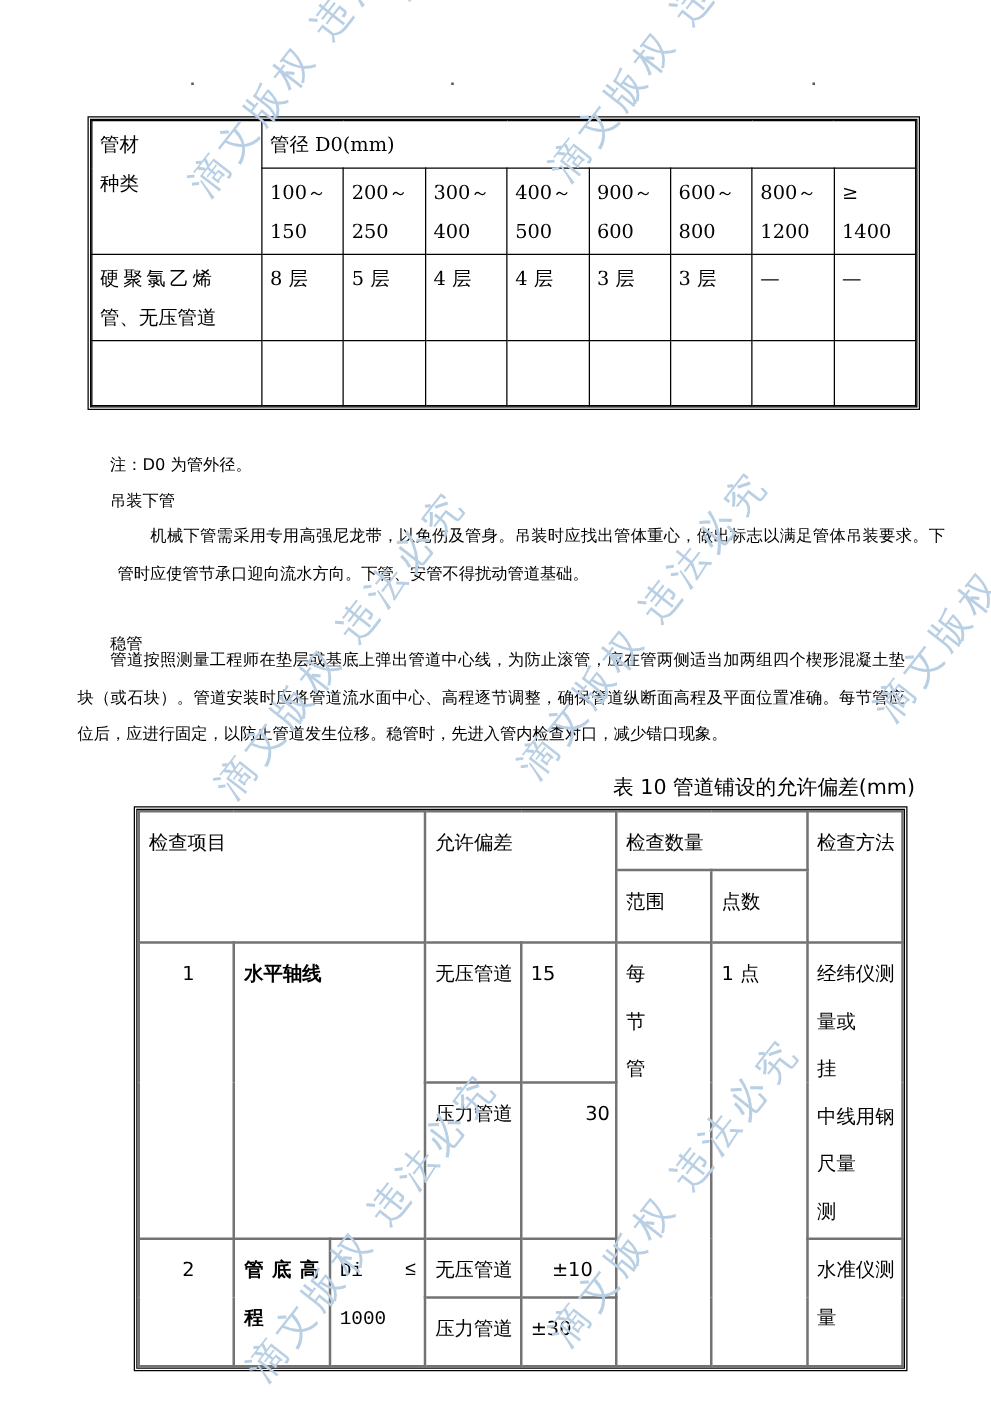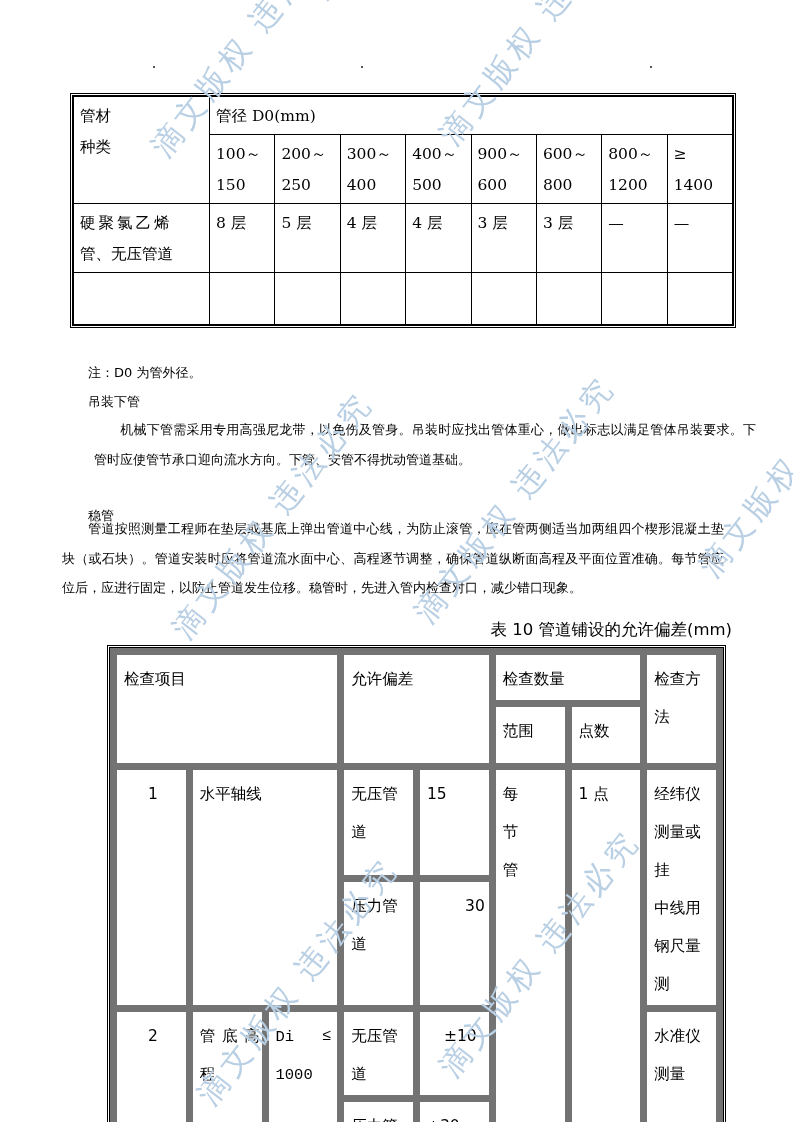--- a/index.html
+++ b/index.html
@@ -116,35 +116,35 @@
     left: 107px;
     top: 645px;
     width: 613px;
   }
   table.doc2 {
     border-collapse: collapse;
     table-layout: fixed;
     width: 100%;
   }
   table.doc2 td {
-    border: 7px solid #737373;
+    border: 2px solid #737373;
     vertical-align: top;
     padding: 5px 4px 2px 7px;
     font-size: 15.5px;
     line-height: 38px;
     font-family: "DejaVu Sans", "Liberation Sans", sans-serif;
   }
   td.numcell {
     font-family: "DejaVu Serif", "Liberation Serif", serif;
     text-align: center;
     padding-left: 2px;
     padding-right: 2px;
   }
   .t2-idx { width: 22px; }
-  .t2-item { width: 76px; }
+  .t2-item { width: 76px; font-weight: bold; }
   .t2-sub { width: 82px; }
   .t2-dev { width: 85px; }
   .t2-val { width: 68px; }
   .t2-range { width: 48px; }
   .t2-pts { width: 48px; margin-top: 45px; }
   .t2-method { width: 126px; }
   .jtext {
     display: block;
     text-align: justify;
     text-align-last: justify;

